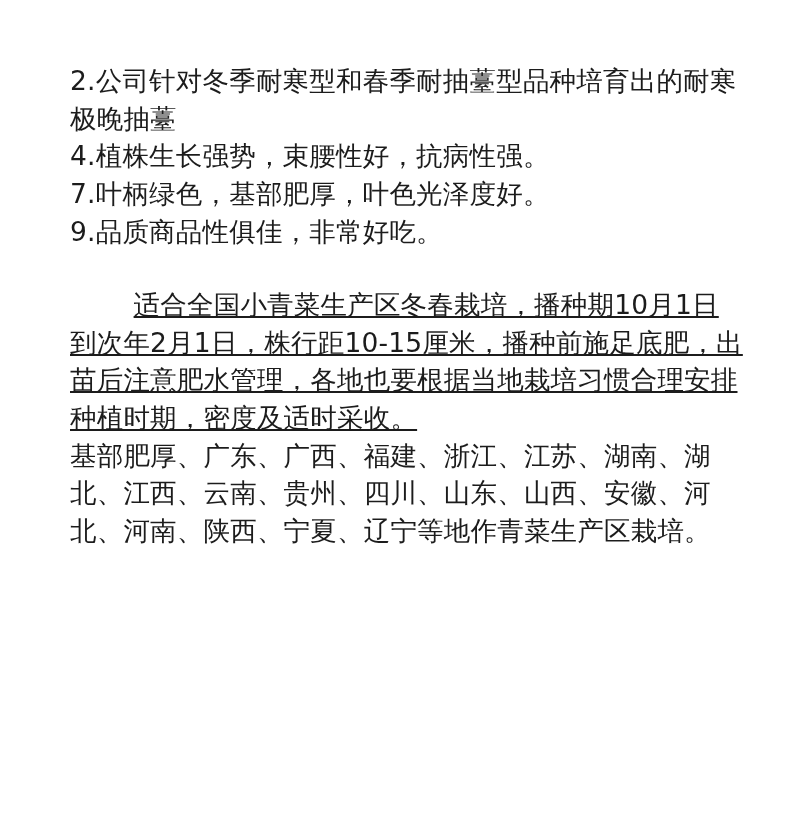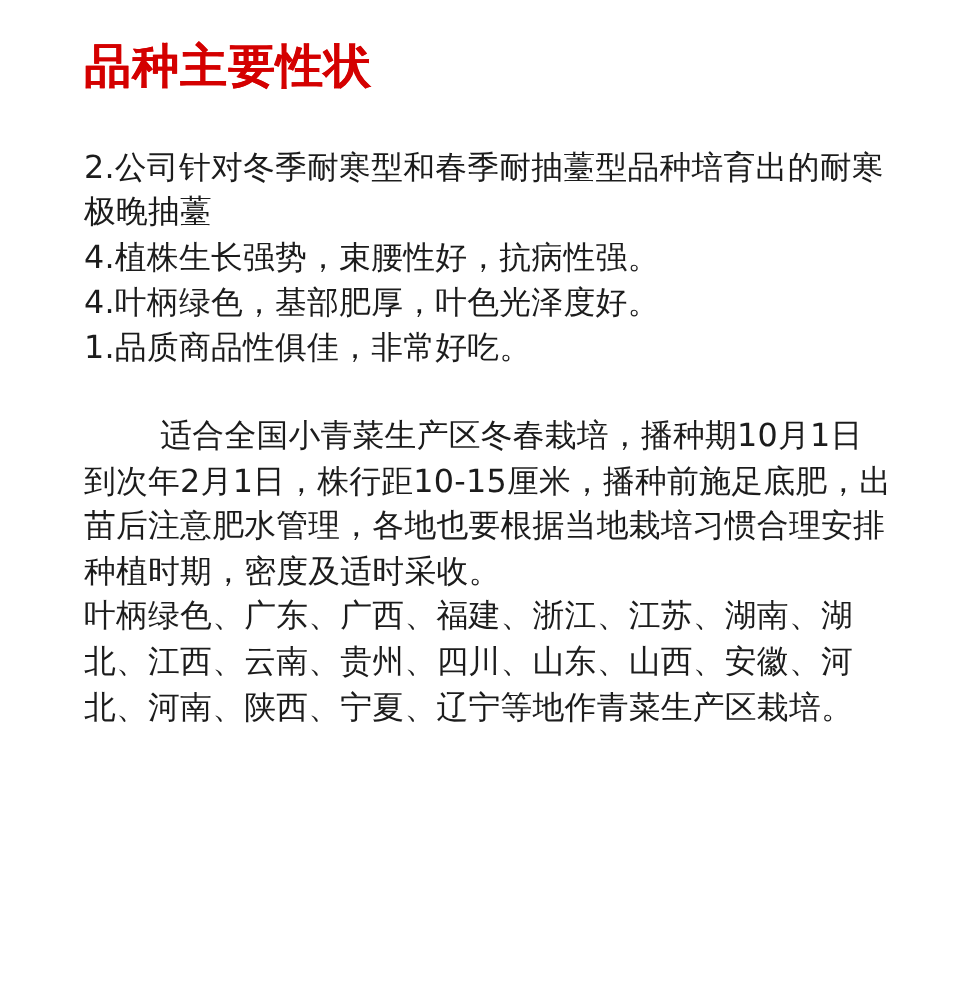--- a/index.html
+++ b/index.html
@@ -47,35 +47,35 @@
   }
   .block-2 {
     margin-top: 36px;
   }
   .para {
     margin: 0;
     white-space: pre-wrap;
   }
   .indent {
     text-indent: 2.4em;
+    text-decoration: underline;
   }
 </style>
 </head>
 <body>
 
 <div class="page">
 
-  <h1 class="section-heading heading-1">品种主要性状</h1>
 
   <div class="body-block block-1">
     <p class="para">2.公司针对冬季耐寒型和春季耐抽薹型品种培育出的耐寒极晚抽薹</p>
     <p class="para">4.植株生长强势，束腰性好，抗病性强。</p>
-    <p class="para">4.叶柄绿色，基部肥厚，叶色光泽度好。</p>
-    <p class="para">1.品质商品性俱佳，非常好吃。</p>
+    <p class="para">7.叶柄绿色，基部肥厚，叶色光泽度好。</p>
+    <p class="para">9.品质商品性俱佳，非常好吃。</p>
   </div>
 
 
   <div class="body-block block-2">
     <p class="para indent">适合全国小青菜生产区冬春栽培，播种期10月1日到次年2月1日，株行距10-15厘米，播种前施足底肥，出苗后注意肥水管理，各地也要根据当地栽培习惯合理安排种植时期，密度及适时采收。</p>
-    <p class="para">叶柄绿色、广东、广西、福建、浙江、江苏、湖南、湖北、江西、云南、贵州、四川、山东、山西、安徽、河北、河南、陕西、宁夏、辽宁等地作青菜生产区栽培。</p>
+    <p class="para">基部肥厚、广东、广西、福建、浙江、江苏、湖南、湖北、江西、云南、贵州、四川、山东、山西、安徽、河北、河南、陕西、宁夏、辽宁等地作青菜生产区栽培。</p>
   </div>
 
 </div>
 
 </body></html>

